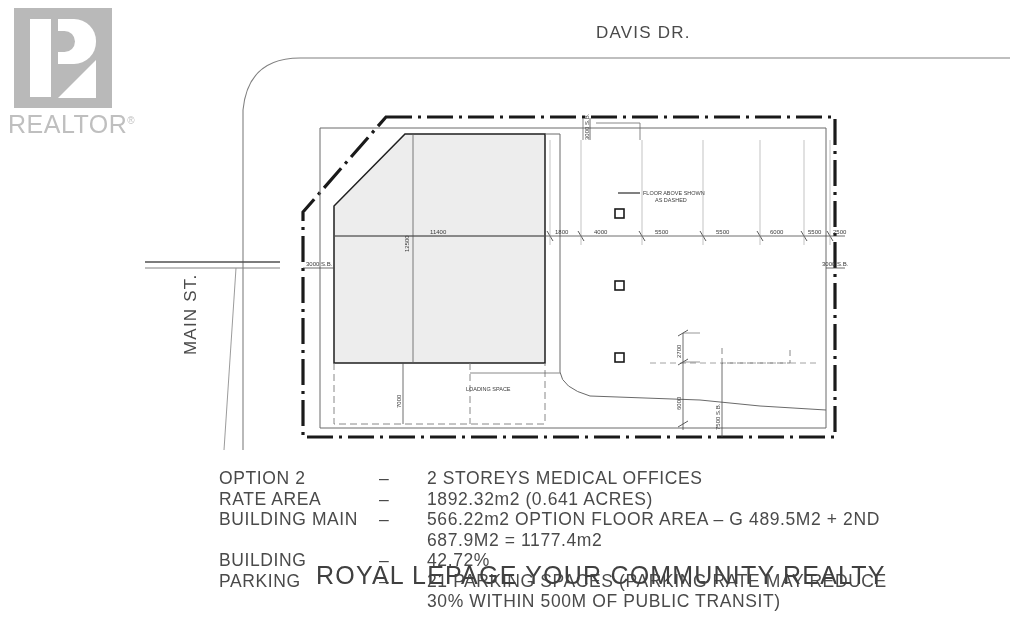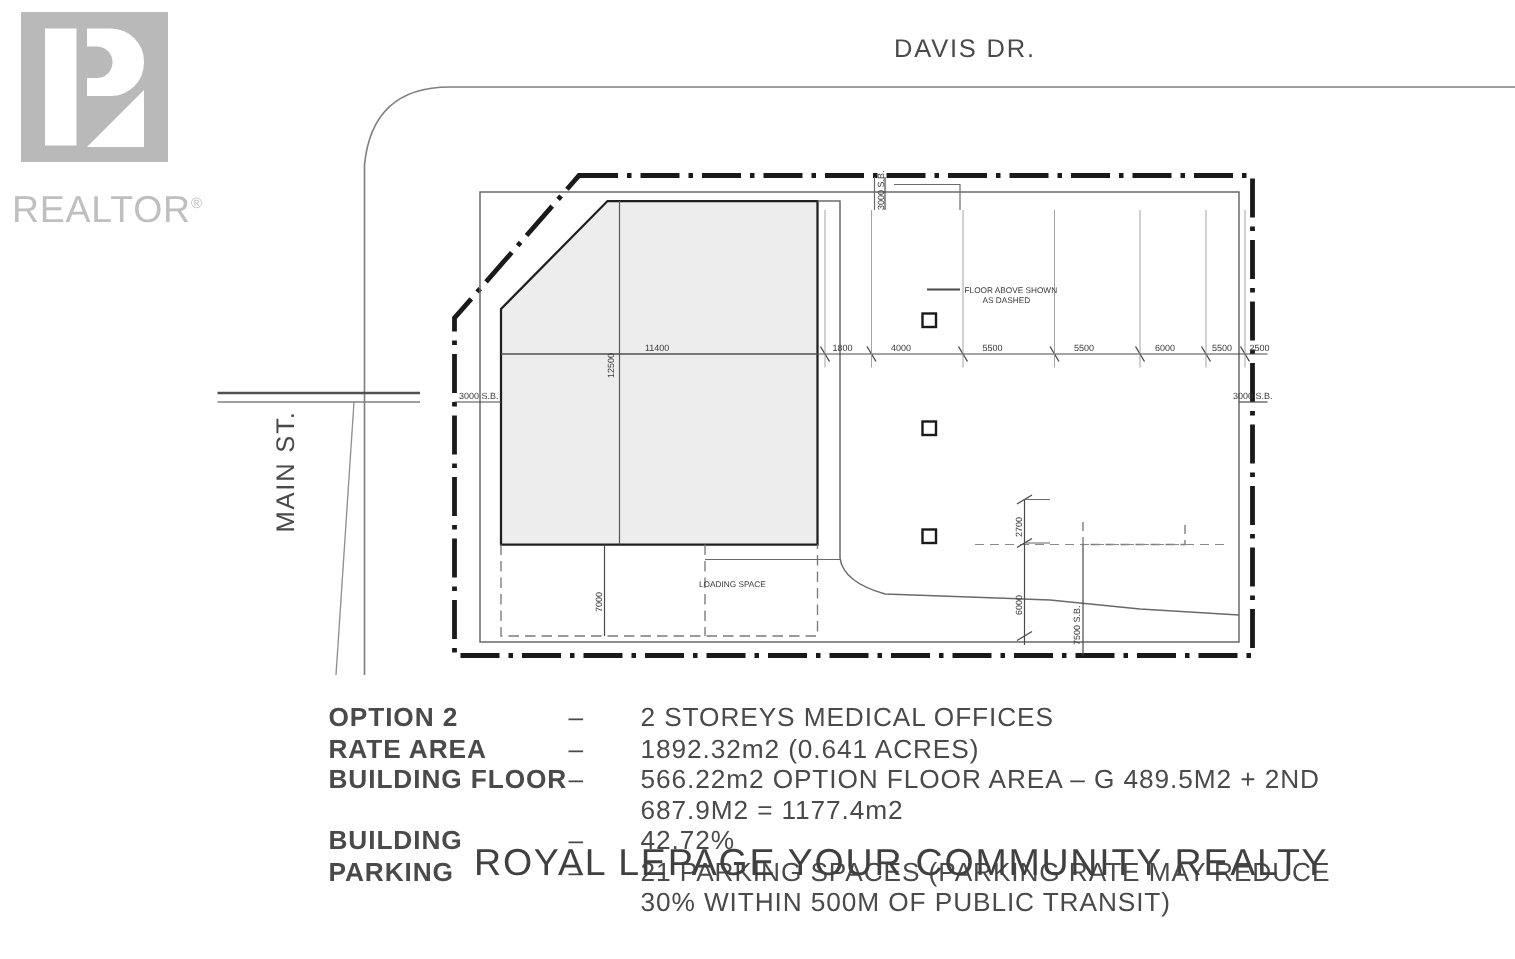--- a/index.html
+++ b/index.html
@@ -54,21 +54,21 @@
   #realtor-logo .mark .leg {
     position: absolute;
     left: 44px; top: 52px;
     width: 0; height: 0;
     border-left: 38px solid transparent;
     border-bottom: 38px solid #ffffff;
   }
   #realtor-logo .wordmark {
     position: absolute;
     left: 2px;
-    top: 120px;
+    top: 104px;
     font-size: 25px;
     letter-spacing: 0.5px;
     color: #bfbfbf;
     font-family: "Liberation Sans", sans-serif;
   }
   #realtor-logo .wordmark sup {
     font-size: 10px;
     vertical-align: super;
   }
 
@@ -91,21 +91,20 @@
     line-height: 20.5px;
     white-space: nowrap;
   }
   #spec-block .row {
     display: block;
     height: 20.5px;
   }
   #spec-block .lbl {
     display: inline-block;
     width: 160px;
-    font-weight: bold;
   }
   #spec-block .dash {
     display: inline-block;
     width: 48px;
   }
   #spec-block .val {
     display: inline-block;
   }
   #spec-block .cont .lbl,
   #spec-block .cont .dash { visibility: hidden; }
@@ -273,20 +272,20 @@
   </g>
 
   <text x="596" y="38" font-size="17" fill="#4a4a4a" letter-spacing="1.2" font-family="Liberation Sans, sans-serif">DAVIS DR.</text>
 
   <text x="196" y="355" font-size="17" fill="#4a4a4a" letter-spacing="1.2" font-family="Liberation Sans, sans-serif" transform="rotate(-90 196 355)">MAIN ST.</text>
 </svg>
 
 <div id="spec-block">
     <span class="row"><span class="lbl">OPTION 2</span><span class="dash">–</span><span class="val">2 STOREYS MEDICAL OFFICES</span></span>
     <span class="row"><span class="lbl">RATE AREA</span><span class="dash">–</span><span class="val">1892.32m2 (0.641 ACRES)</span></span>
-    <span class="row"><span class="lbl">BUILDING FLOOR</span><span class="dash">–</span><span class="val">566.22m2  OPTION FLOOR AREA – G 489.5M2 + 2ND</span></span>
+    <span class="row"><span class="lbl">BUILDING MAIN</span><span class="dash">–</span><span class="val">566.22m2  OPTION FLOOR AREA – G 489.5M2 + 2ND</span></span>
     <span class="row cont"><span class="lbl"></span><span class="dash"></span><span class="val">687.9M2 = 1177.4m2</span></span>
     <span class="row"><span class="lbl">BUILDING</span><span class="dash">–</span><span class="val">42.72%</span></span>
     <span class="row"><span class="lbl">PARKING</span><span class="dash">–</span><span class="val">21 PARKING SPACES (PARKING RATE MAY REDUCE</span></span>
     <span class="row cont"><span class="lbl"></span><span class="dash"></span><span class="val">30% WITHIN 500M OF PUBLIC TRANSIT)</span></span>
   </div>
 
 <div id="watermark">ROYAL LEPAGE YOUR COMMUNITY REALTY</div>
 
 </body></html>

